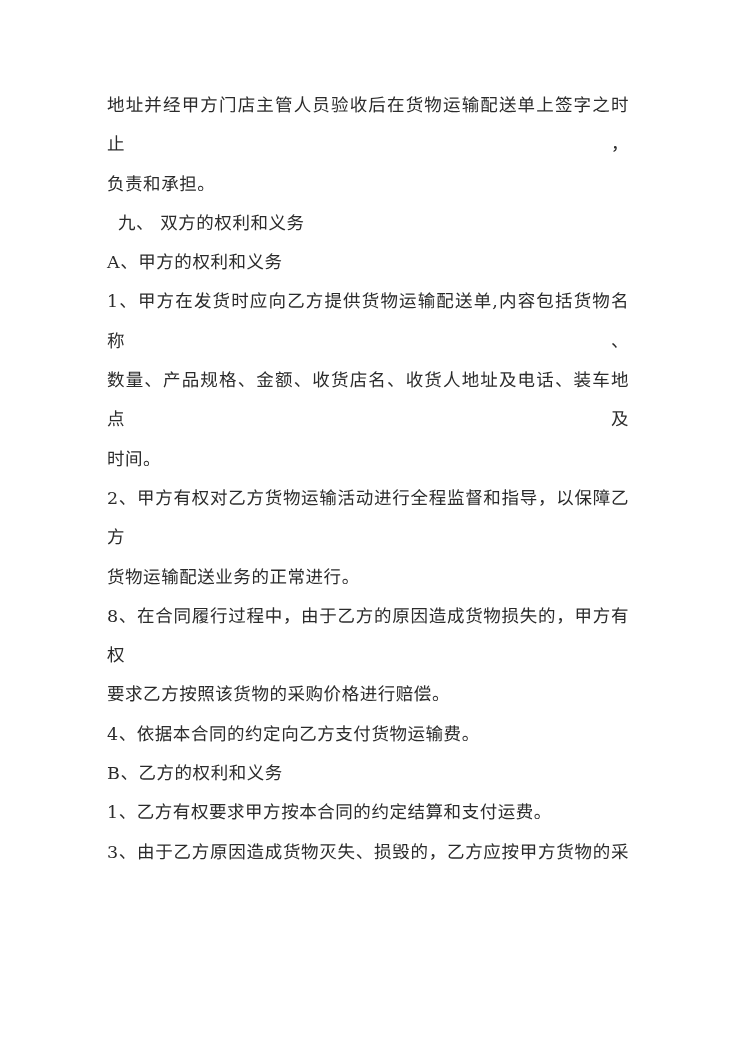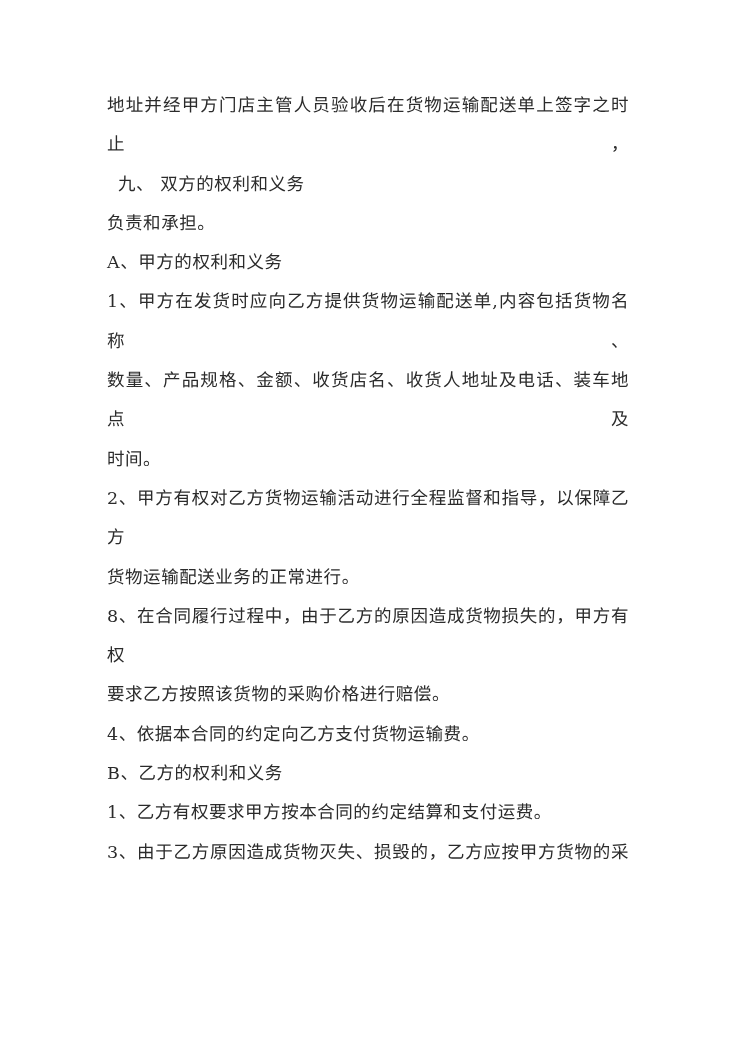--- a/index.html
+++ b/index.html
@@ -82,22 +82,22 @@
     margin-top: 7px;
   }
 </style>
 </head>
 <body>
 
 <div id="page">
 
   <div id="doc-body">
       <div class="doc-line justify">地址并经甲方门店主管人员验收后在货物运输配送单上签字之时止，</div>
+      <div class="doc-line">负责和承担。</div>
       <div class="doc-line indent">九、 双方的权利和义务</div>
-      <div class="doc-line">负责和承担。</div>
       <div class="doc-line">A、甲方的权利和义务</div>
       <div class="doc-line justify">1、甲方在发货时应向乙方提供货物运输配送单,内容包括货物名称、</div>
       <div class="doc-line justify">数量、产品规格、金额、收货店名、收货人地址及电话、装车地点及</div>
       <div class="doc-line">时间。</div>
       <div class="doc-line justify">2、甲方有权对乙方货物运输活动进行全程监督和指导，以保障乙方</div>
       <div class="doc-line">货物运输配送业务的正常进行。</div>
       <div class="doc-line justify">8、在合同履行过程中，由于乙方的原因造成货物损失的，甲方有权</div>
       <div class="doc-line">要求乙方按照该货物的采购价格进行赔偿。</div>
       <div class="doc-line">4、依据本合同的约定向乙方支付货物运输费。</div>
       <div class="doc-line">B、乙方的权利和义务</div>

